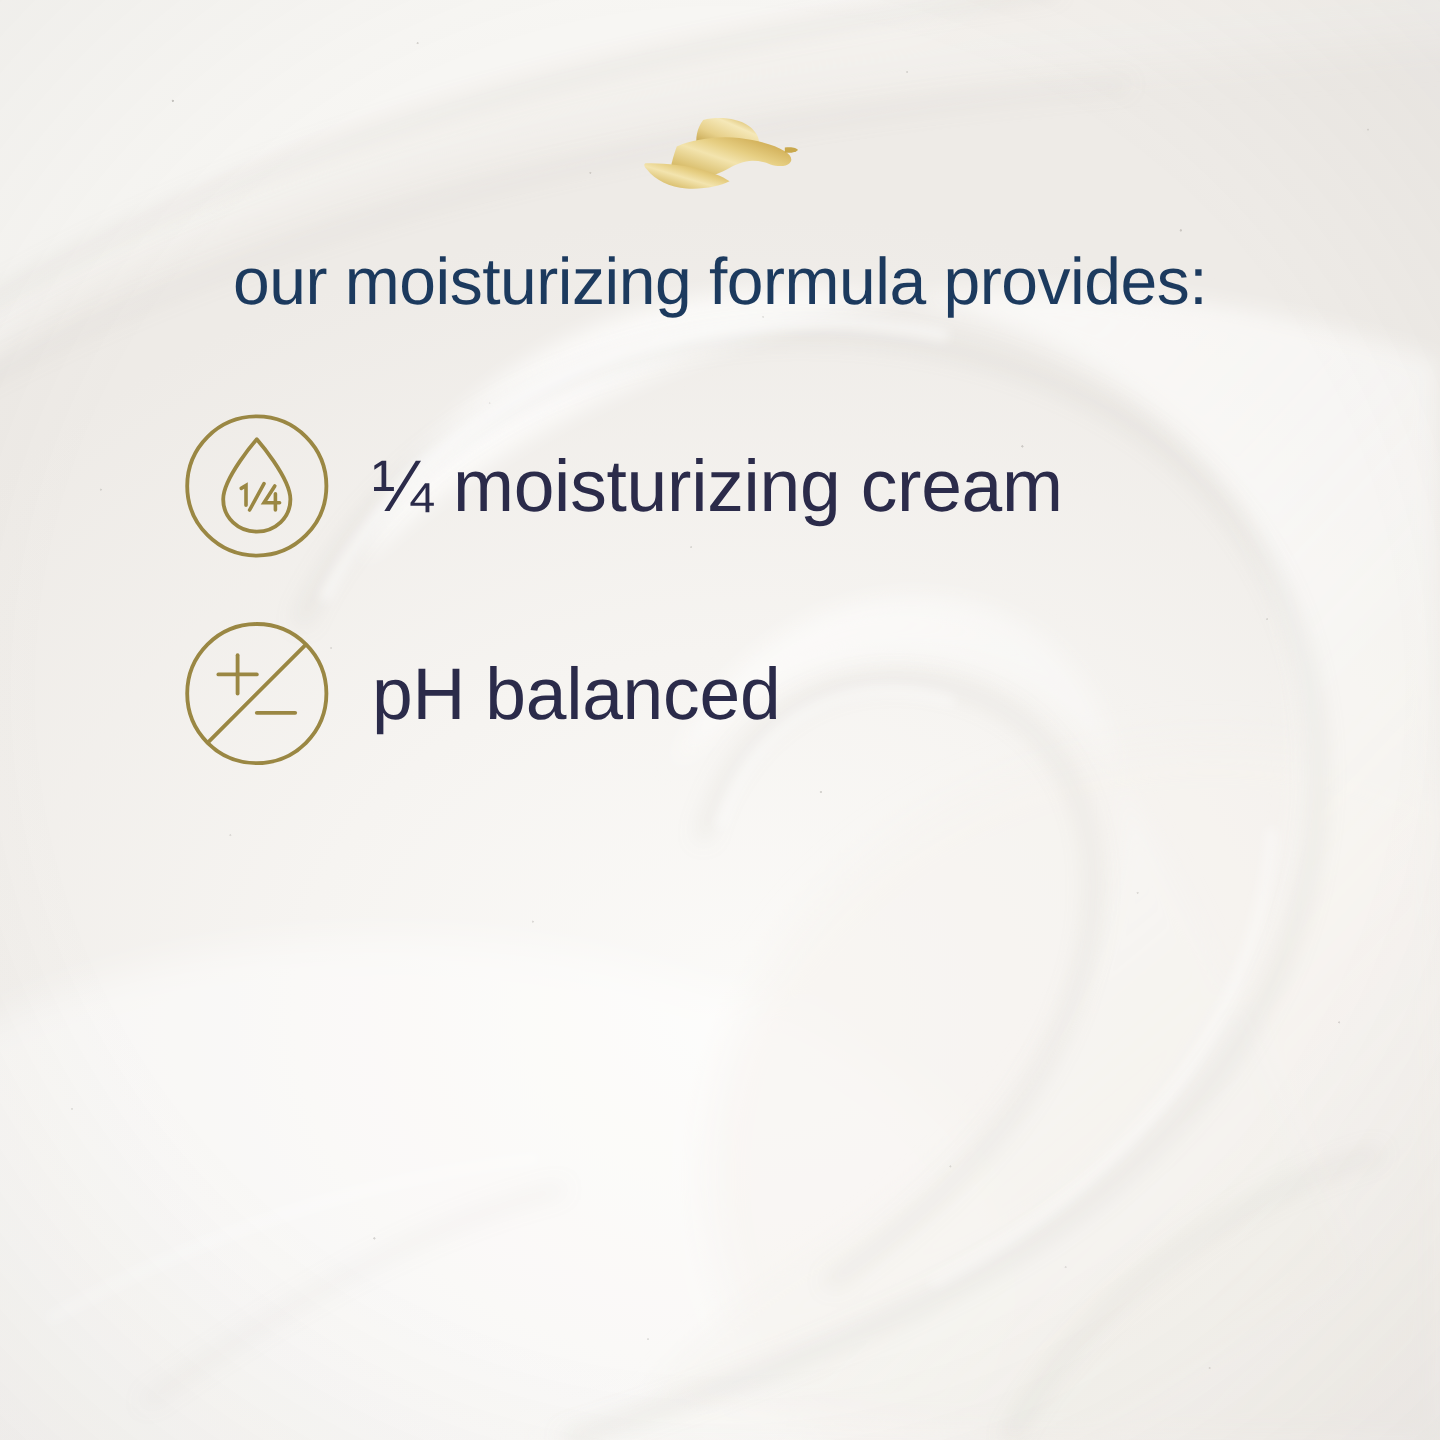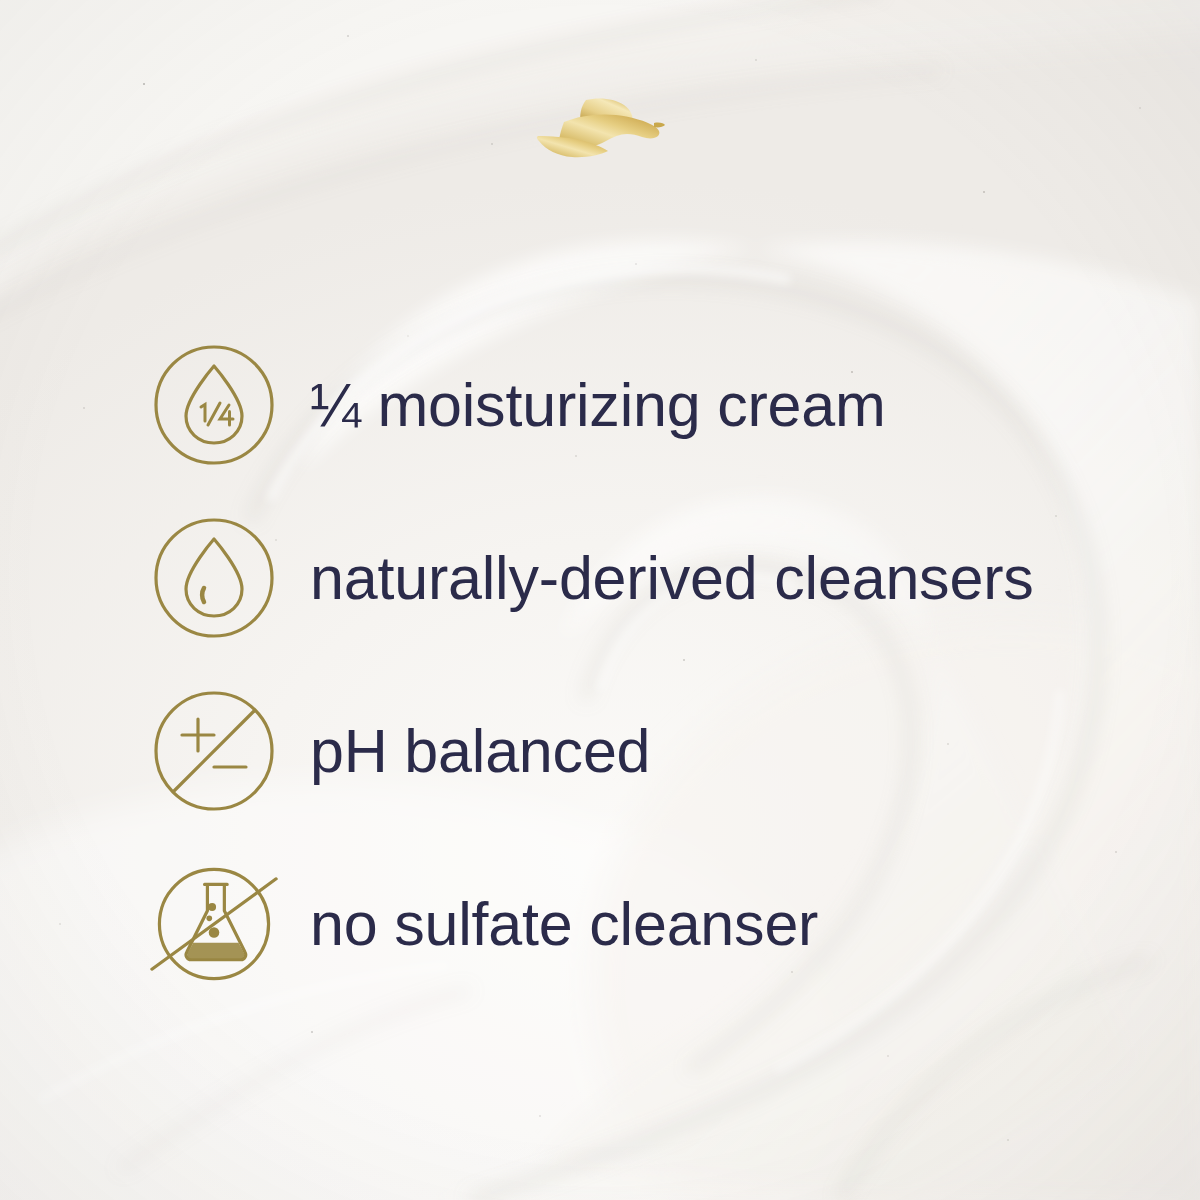--- a/index.html
+++ b/index.html
@@ -227,20 +227,21 @@
                C27 34, 29 29, 30 26 Z" fill="url(#doveGold)"></path>
 
       <path d="M4 40 C16 40, 32 41, 46 44 C58 47, 68 51, 74 55
                C66 59, 52 62, 38 61 C24 60, 12 54, 5 45
                C3 43, 2 41, 4 40 Z" fill="url(#doveGold)"></path>
 
       <path d="M120 27 C125 26, 130 27, 131 29 C129 31, 124 32, 120 31 Z" fill="#C9A84C"></path>
     </svg>
   </div>
 
+  <h1 class="headline" style="color:#1C3A5E; margin:0;">our moisturizing formula provides:</h1>
 
   <div class="rows">
 
     <div class="row">
       <div class="icon-cell">
         <svg width="124" height="124" viewBox="0 0 124 124" aria-hidden="true">
           <circle cx="62" cy="62" r="58" fill="none" stroke="#9A8743" stroke-width="3.2"></circle>
           <path d="M62 23 C62 23, 34 55, 34 73 C34 88.5, 46.5 100, 62 100
                    C77.5 100, 90 88.5, 90 73 C90 55, 62 23, 62 23 Z" fill="none" stroke="#9A8743" stroke-width="3.2" stroke-linejoin="round"></path>
 
@@ -248,69 +249,34 @@
             <path d="M49 64 L53 61.5 L53 78"></path>
             <path d="M68 60 L56 82"></path>
             <path d="M77 62 L68 76 L81 76"></path>
             <path d="M77.5 68.5 L77.5 82"></path>
           </g>
         </svg>
       </div>
       <div class="row-label" style="color:#2B2B4A;">¼ moisturizing cream</div>
     </div>
 
-    <div class="row">
-      <div class="icon-cell">
-        <svg width="124" height="124" viewBox="0 0 124 124" aria-hidden="true">
-          <circle cx="62" cy="62" r="58" fill="none" stroke="#9A8743" stroke-width="3.2"></circle>
-          <path d="M62 23 C62 23, 34 55, 34 73 C34 88.5, 46.5 100, 62 100
-                   C77.5 100, 90 88.5, 90 73 C90 55, 62 23, 62 23 Z" fill="none" stroke="#9A8743" stroke-width="3.2" stroke-linejoin="round"></path>
-          <path d="M52 72 C49.5 76, 49.5 82, 52 86" fill="none" stroke="#9A8743" stroke-width="4.5" stroke-linecap="round"></path>
-        </svg>
-      </div>
-      <div class="row-label" style="color:#2B2B4A;">naturally-derived cleansers</div>
-    </div>
 
     <div class="row">
       <div class="icon-cell">
         <svg width="124" height="124" viewBox="0 0 124 124" aria-hidden="true">
           <circle cx="62" cy="62" r="58" fill="none" stroke="#9A8743" stroke-width="3.2"></circle>
 
           <line x1="22" y1="102" x2="102" y2="22" stroke="#9A8743" stroke-width="3.2" stroke-linecap="round"></line>
 
           <g stroke="#9A8743" stroke-width="3.2" stroke-linecap="round">
             <line x1="30" y1="46" x2="62" y2="46"></line>
             <line x1="46" y1="30" x2="46" y2="62"></line>
           </g>
 
           <line x1="62" y1="78" x2="94" y2="78" stroke="#9A8743" stroke-width="3.2" stroke-linecap="round"></line>
         </svg>
       </div>
       <div class="row-label" style="color:#2B2B4A;text-align:center;">pH balanced</div>
     </div>
 
-    <div class="row">
-      <div class="icon-cell">
-        <svg width="136" height="136" viewBox="0 0 136 136" aria-hidden="true">
-          <g transform="translate(6,6)">
-            <circle cx="62" cy="62" r="58" fill="none" stroke="#9A8743" stroke-width="3.4"></circle>
-
-            <path d="M52 20 L76 20 M55 20 L55 48 L33 92
-                     C31 95.5, 33.5 100, 37.5 100 L90.5 100
-                     C94.5 100, 97 95.5, 95 92 L73 48 L73 20" fill="none" stroke="#9A8743" stroke-width="3.4" stroke-linecap="round" stroke-linejoin="round"></path>
-
-            <path d="M40 82 L88 82 L93.5 92
-                     C95.5 95.5, 93 100, 89 100 L39 100
-                     C35 100, 32.5 95.5, 34.5 92 Z" fill="#9A8743" opacity=".9"></path>
-
-            <circle cx="60" cy="44" r="4.2" fill="#9A8743"></circle>
-            <circle cx="57" cy="56" r="3" fill="#9A8743"></circle>
-            <circle cx="62" cy="71" r="5.6" fill="#9A8743"></circle>
-
-            <line x1="-4" y1="110" x2="128" y2="14" stroke="#9A8743" stroke-width="3.4" stroke-linecap="round"></line>
-          </g>
-        </svg>
-      </div>
-      <div class="row-label" style="color:#2B2B4A;">no sulfate cleanser</div>
-    </div>
 
   </div>
 </div>
 
 </body></html>

